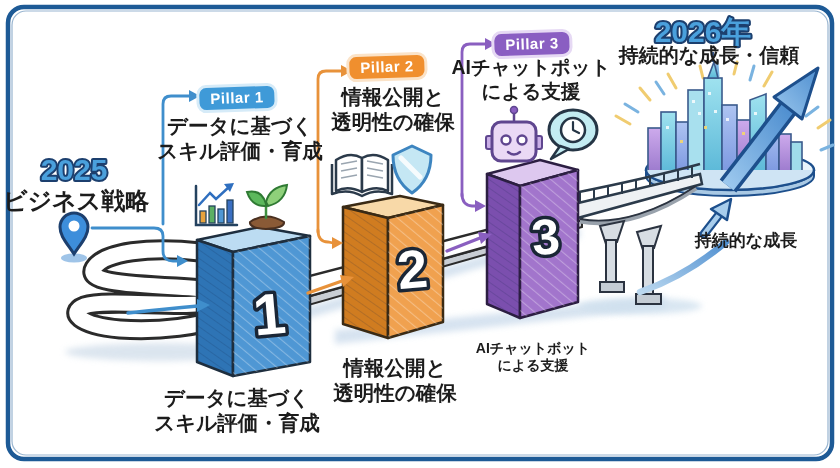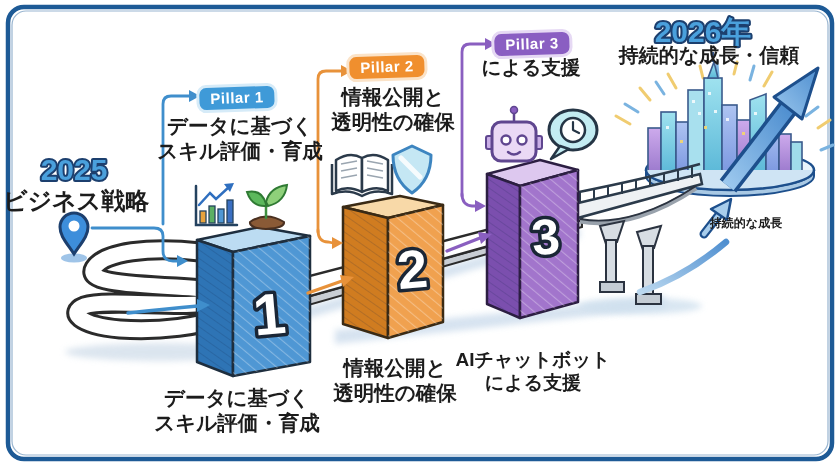--- a/index.html
+++ b/index.html
@@ -19,24 +19,24 @@
     font-size:15px;white-space:nowrap;letter-spacing:.5px;
   }
   .badge-1{background:#3f9ad8;box-shadow:0 0 0 3px #d6ebf8;}
   .badge-2{background:#f08f2e;box-shadow:0 0 0 3px #fbe3c8;}
   .badge-3{background:#8a5ec2;box-shadow:0 0 0 3px #e6d9f4;}
   .t1{left:240px;top:113px;font-size:20.5px;}
   .t2{left:393px;top:84px;font-size:20.5px;}
   .t3{left:531px;top:56px;font-size:19.5px;}
   .c1{left:237px;top:385px;font-size:20.5px;}
   .c2{left:395px;top:355px;font-size:20.5px;}
-  .c3{left:533px;top:348px;font-size:19px;}
+  .c3{left:533px;top:340px;font-size:14px;}
   .start-label{left:76px;top:186px;font-size:24px;}
   .goal-label{left:703px;top:43px;font-size:20px;margin-left:6px;}
-  .growth-note{left:746px;top:216px;font-size:12px;line-height:1.25;}
+  .growth-note{left:746px;top:230px;font-size:17px;line-height:1.25;}
 </style>
 </head>
 <body>
 
 <div class="stage">
 
 <svg class="art" width="840" height="468" viewBox="0 0 840 468">
   <defs>
     <filter id="soft" x="-40%" y="-40%" width="180%" height="180%">
           <feGaussianBlur stdDeviation="3"></feGaussianBlur>
@@ -318,20 +318,21 @@
 
   <div class="jt t1">
     <div>データに基づく</div>
     <div>スキル評価・育成</div>
   </div>
   <div class="jt t2">
     <div>情報公開と</div>
     <div>透明性の確保</div>
   </div>
   <div class="jt t3">
+    <div>AIチャットポット</div>
     <div>による支援</div>
   </div>
 
   <div class="jt c1">
     <div>データに基づく</div>
     <div>スキル評価・育成</div>
   </div>
   <div class="jt c2">
     <div>情報公開と</div>
     <div>透明性の確保</div>

